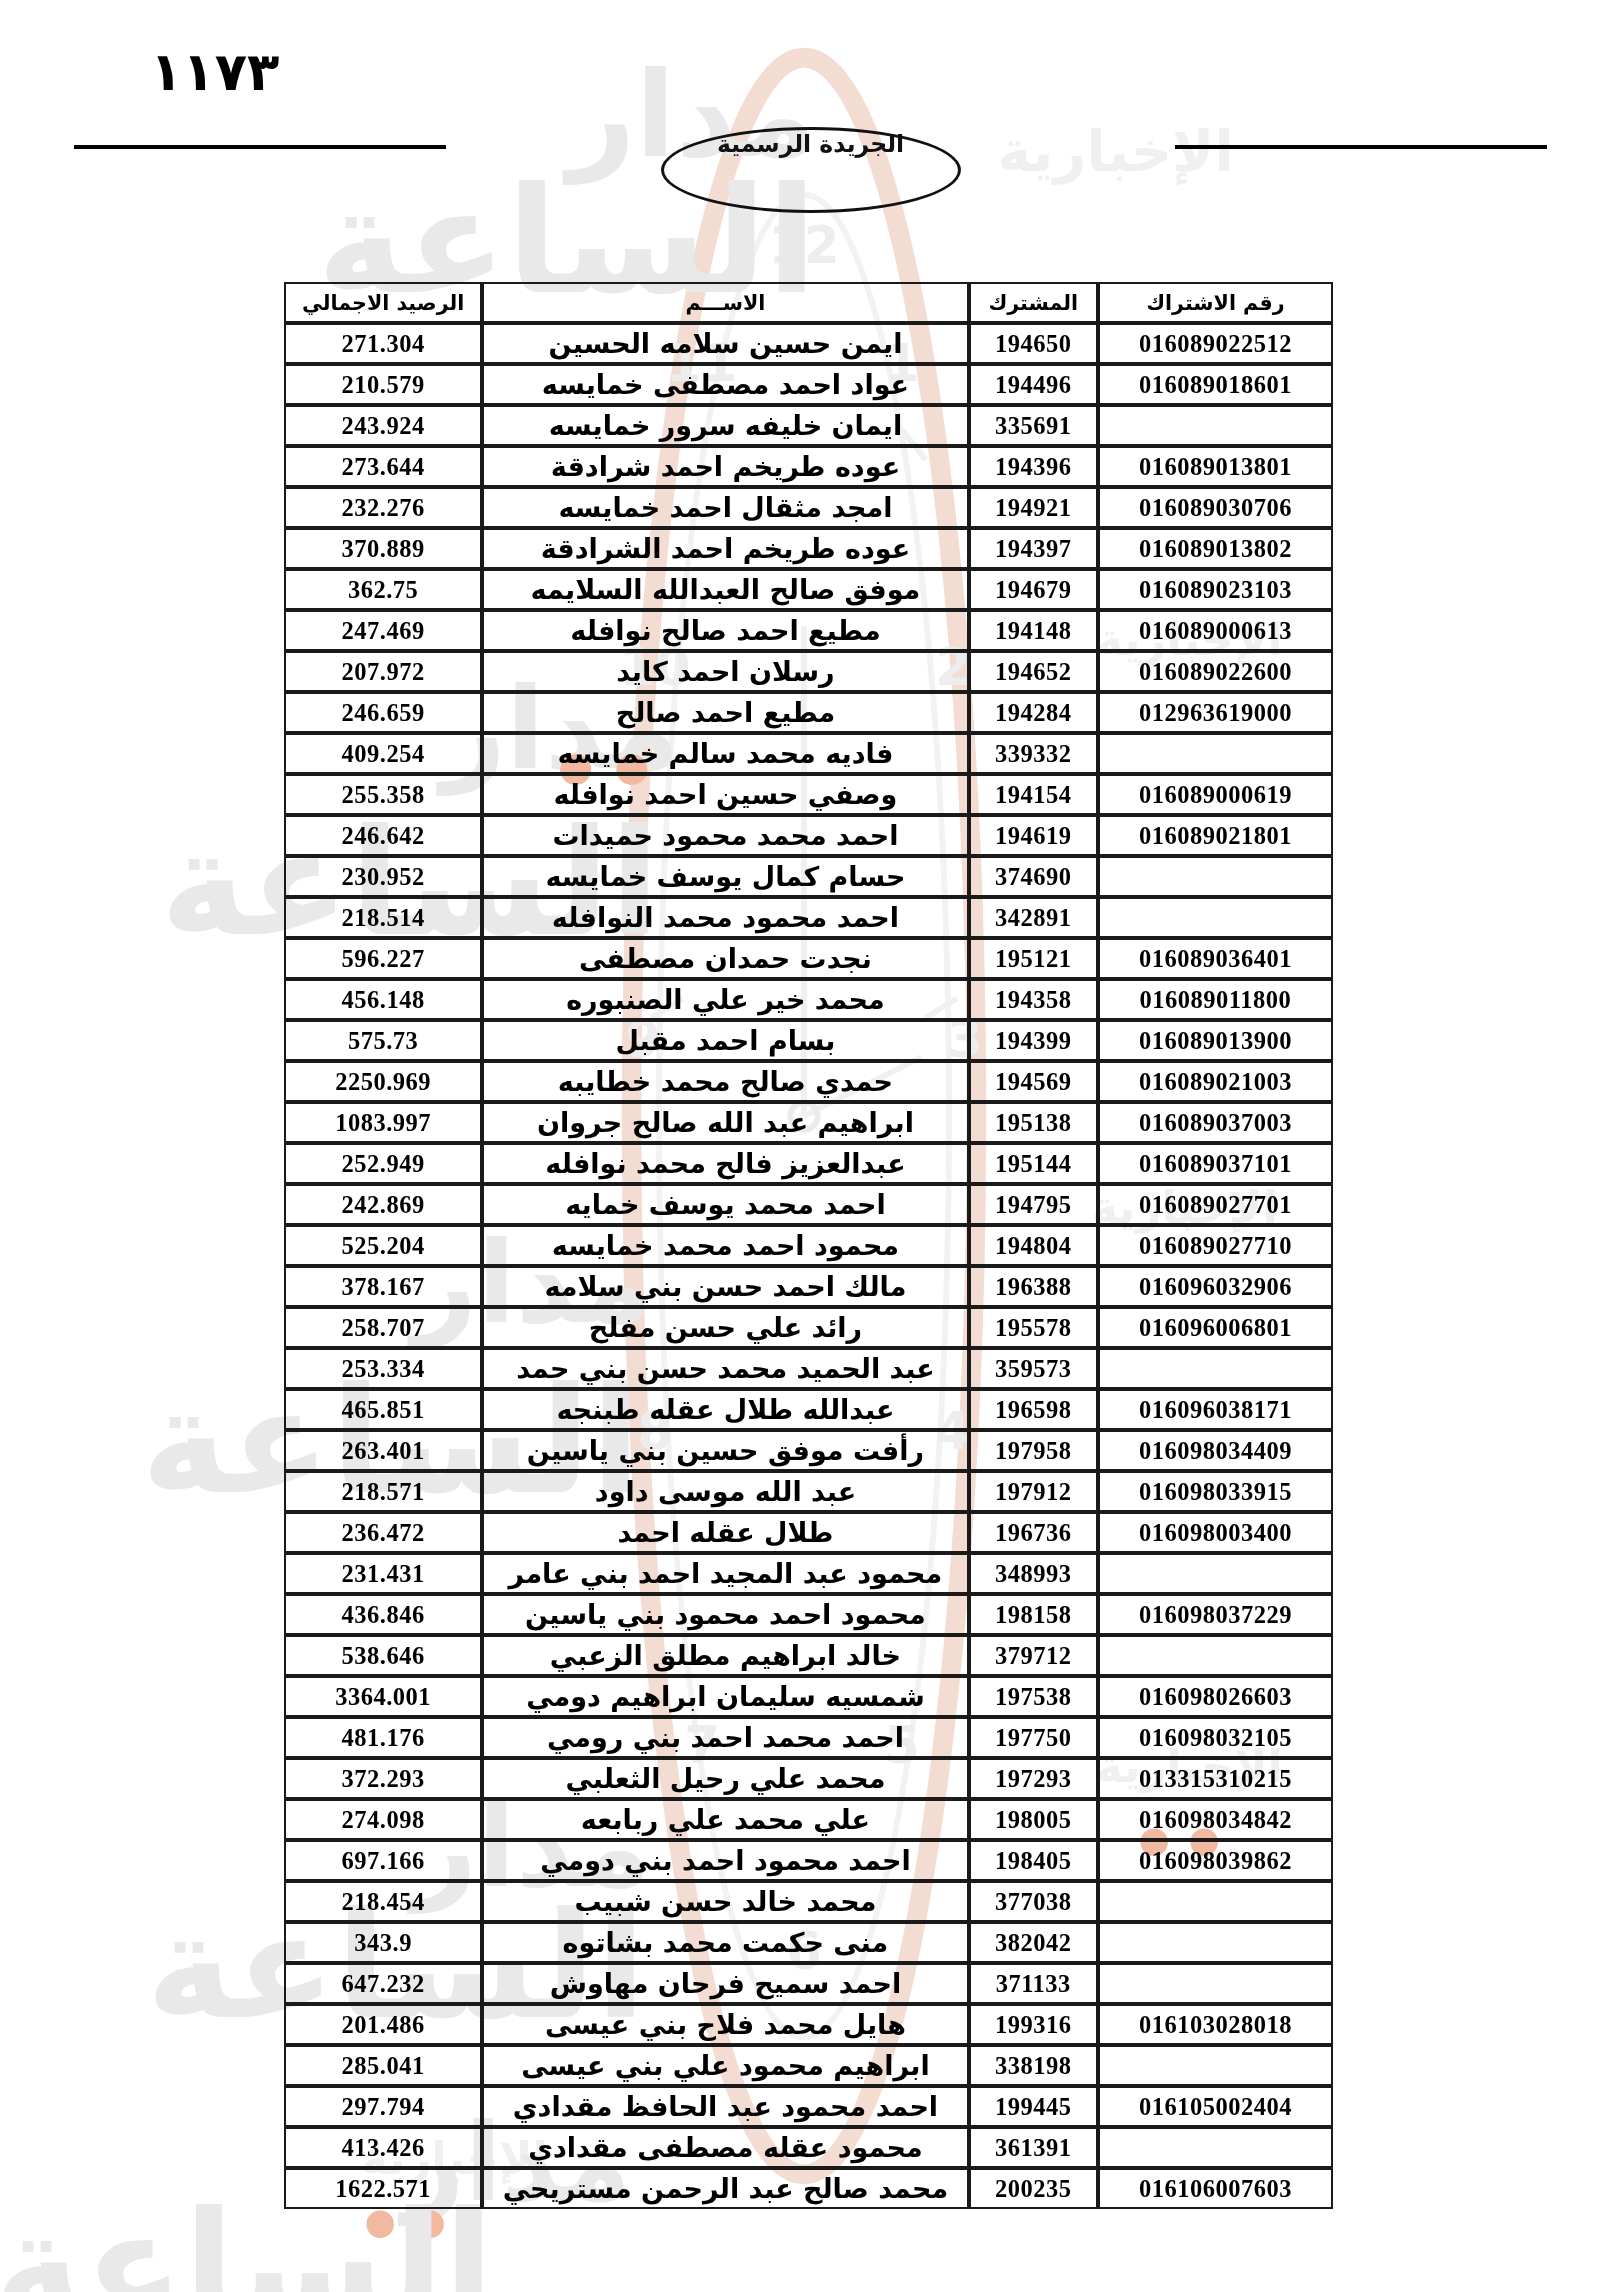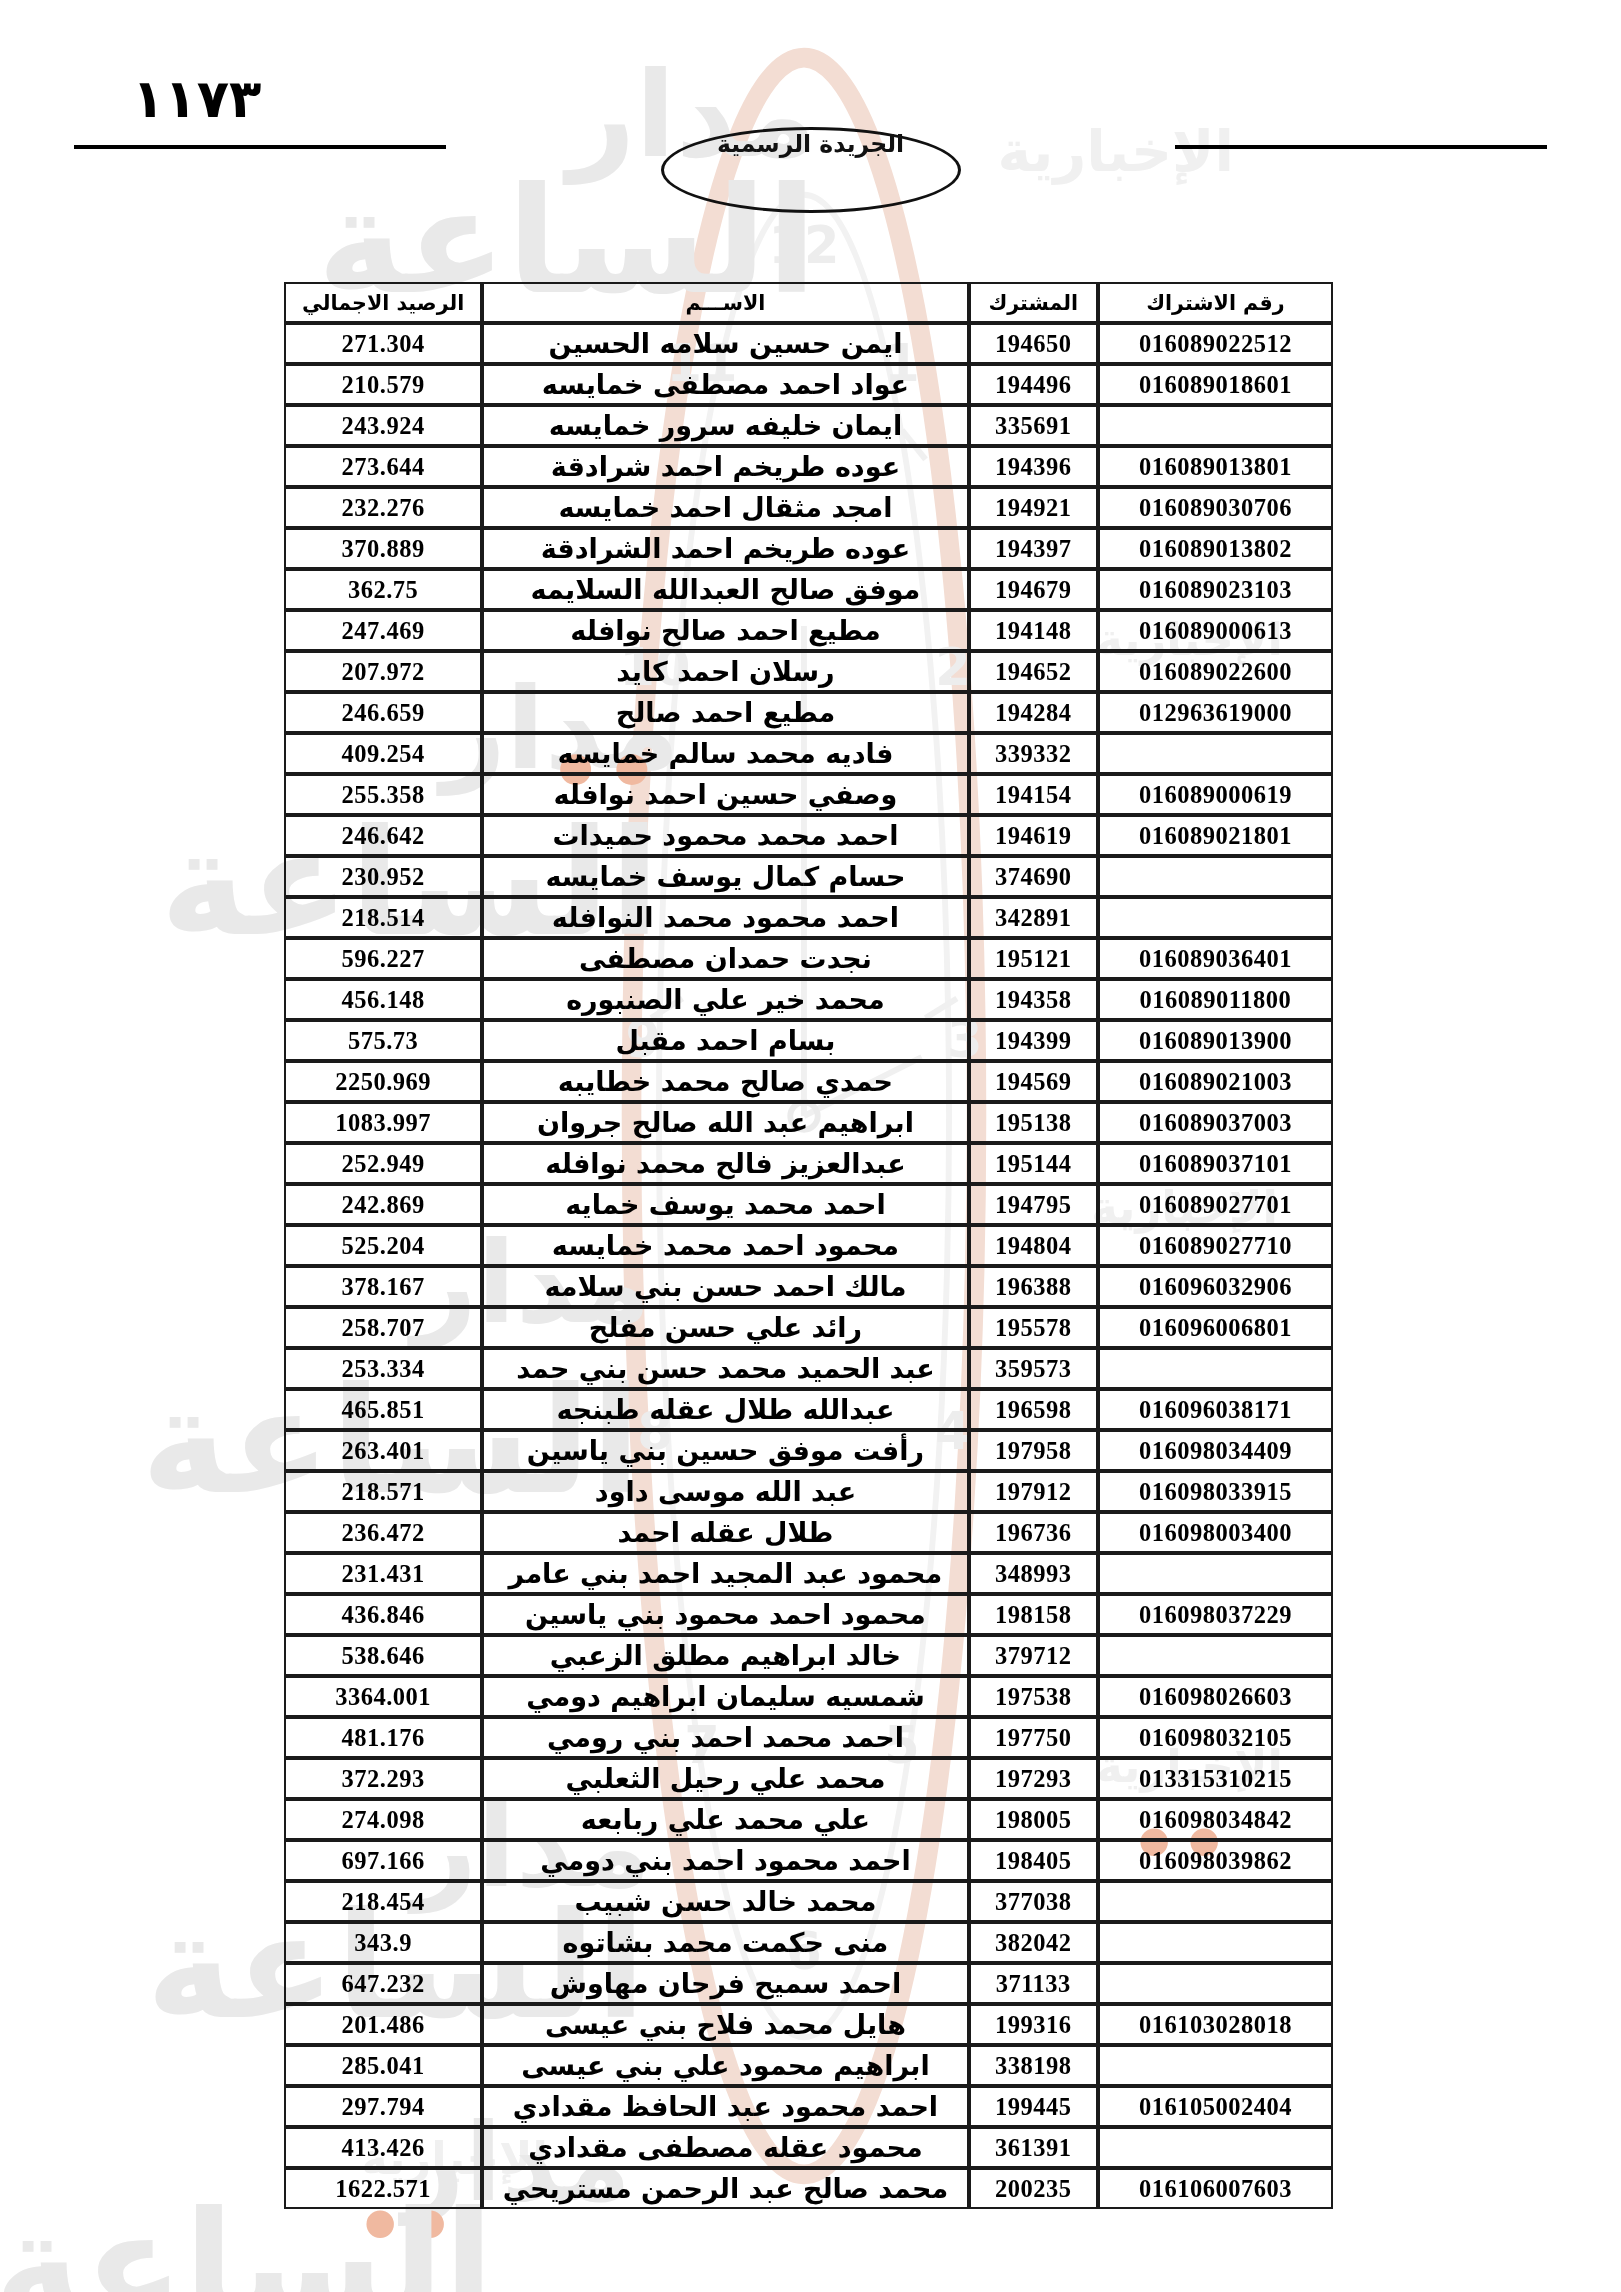--- a/index.html
+++ b/index.html
@@ -49,29 +49,28 @@
   }
   .wm-dots {
     color: #f0b9a0;
     font-family: "DejaVu Sans", sans-serif;
     font-weight: 700;
   }
 
   
   #page-number {
     position: absolute;
-    left: 132px;
+    left: 150px;
     top: 41px;
     font-size: 53px;
     font-weight: 700;
     color: #000;
     font-family: "DejaVu Sans", "Liberation Sans", sans-serif;
     letter-spacing: 3.9px;
     z-index: 5;
-    margin-top: 27px;
   }
 
   
   #masthead {
     position: absolute;
     left: 0;
     top: 127px;
     width: 1621px;
     height: 88px;
     z-index: 4;

